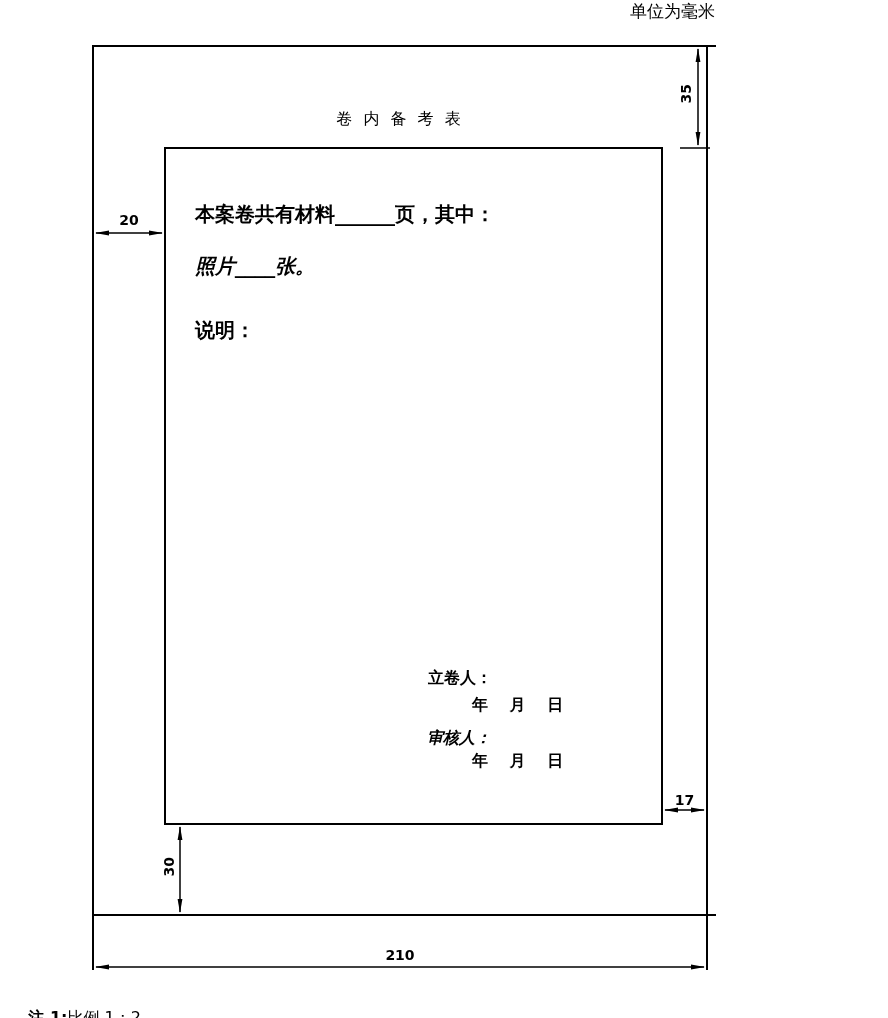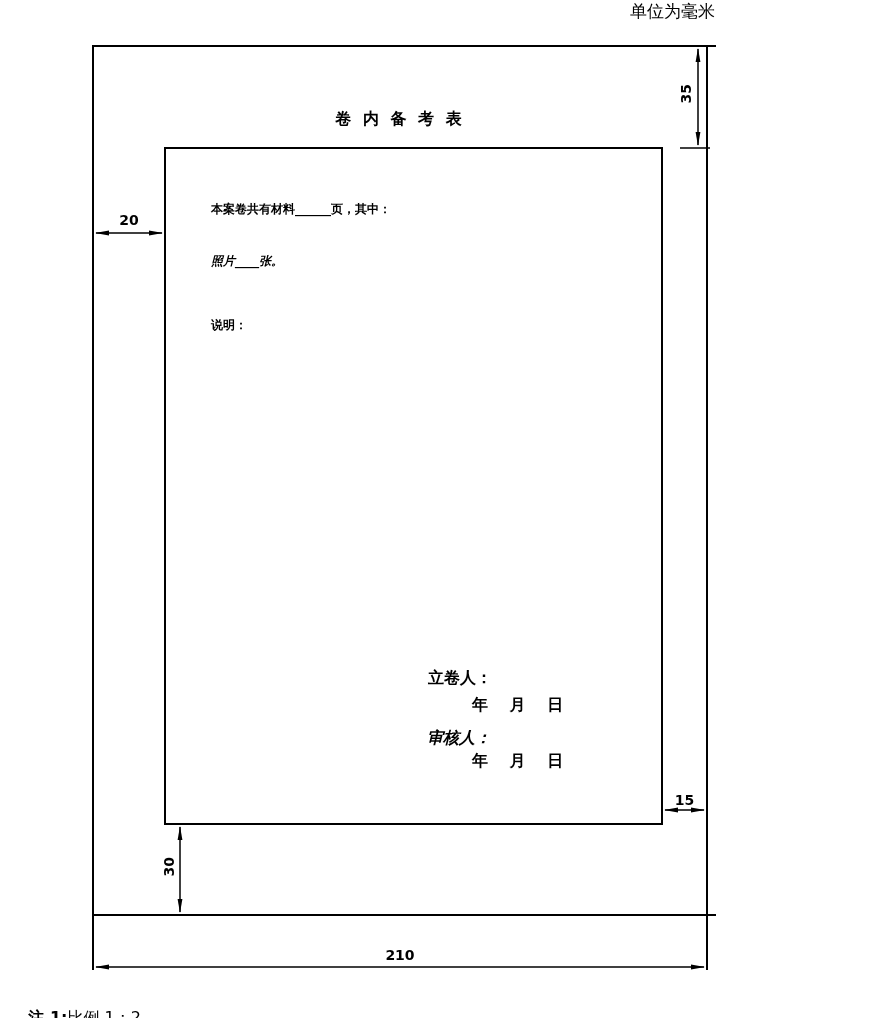--- a/index.html
+++ b/index.html
@@ -32,28 +32,27 @@
     right: 1px;
     font-size: 17px;
     font-weight: 400;
   }
   .sheet-title {
     left: 93px;
     top: 110px;
     width: 614px;
     text-align: center;
     font-size: 16px;
-    font-weight: 700;
+    font-weight: 400;
     letter-spacing: 3px;
   }
   .body-line {
     left: 195px;
-    font-size: 12px;
+    font-size: 20px;
     font-weight: 700;
-    margin-left: 16px;
   }
   .bl1 { top: 203px; }
   .bl2 { top: 229px; }
   .bl3 { top: 255px; font-style: italic; }
   .remark { top: 319px; text-align: right; }
   .sig {
     font-size: 16px;
     font-weight: 700;
   }
   .sig-filer-label   { left: 428px; top: 669px; }
@@ -129,21 +128,21 @@
   <div class="t body-line remark">说明：</div>
 
   <div class="t sig sig-filer-label">立卷人：</div>
   <div class="t sig sig-filer-date">年　 月　 日</div>
   <div class="t sig sig-reviewer-label">审核人：</div>
   <div class="t sig sig-reviewer-date">年　 月　 日</div>
 
   <div class="t dim dim-25">20</div>
   <div class="t dim dim-rot dim-35">35</div>
   <div class="t dim dim-rot dim-297">297</div>
-  <div class="t dim dim-15">15</div>
+  <div class="t dim dim-15">17</div>
   <div class="t dim dim-rot dim-30">30</div>
   <div class="t dim dim-210">210</div>
 
   <div class="t footnote">
     <span class="fn-prefix">注 1:</span><span>比例 1：2。</span>
   </div>
 
 </div>
 
 </body></html>

